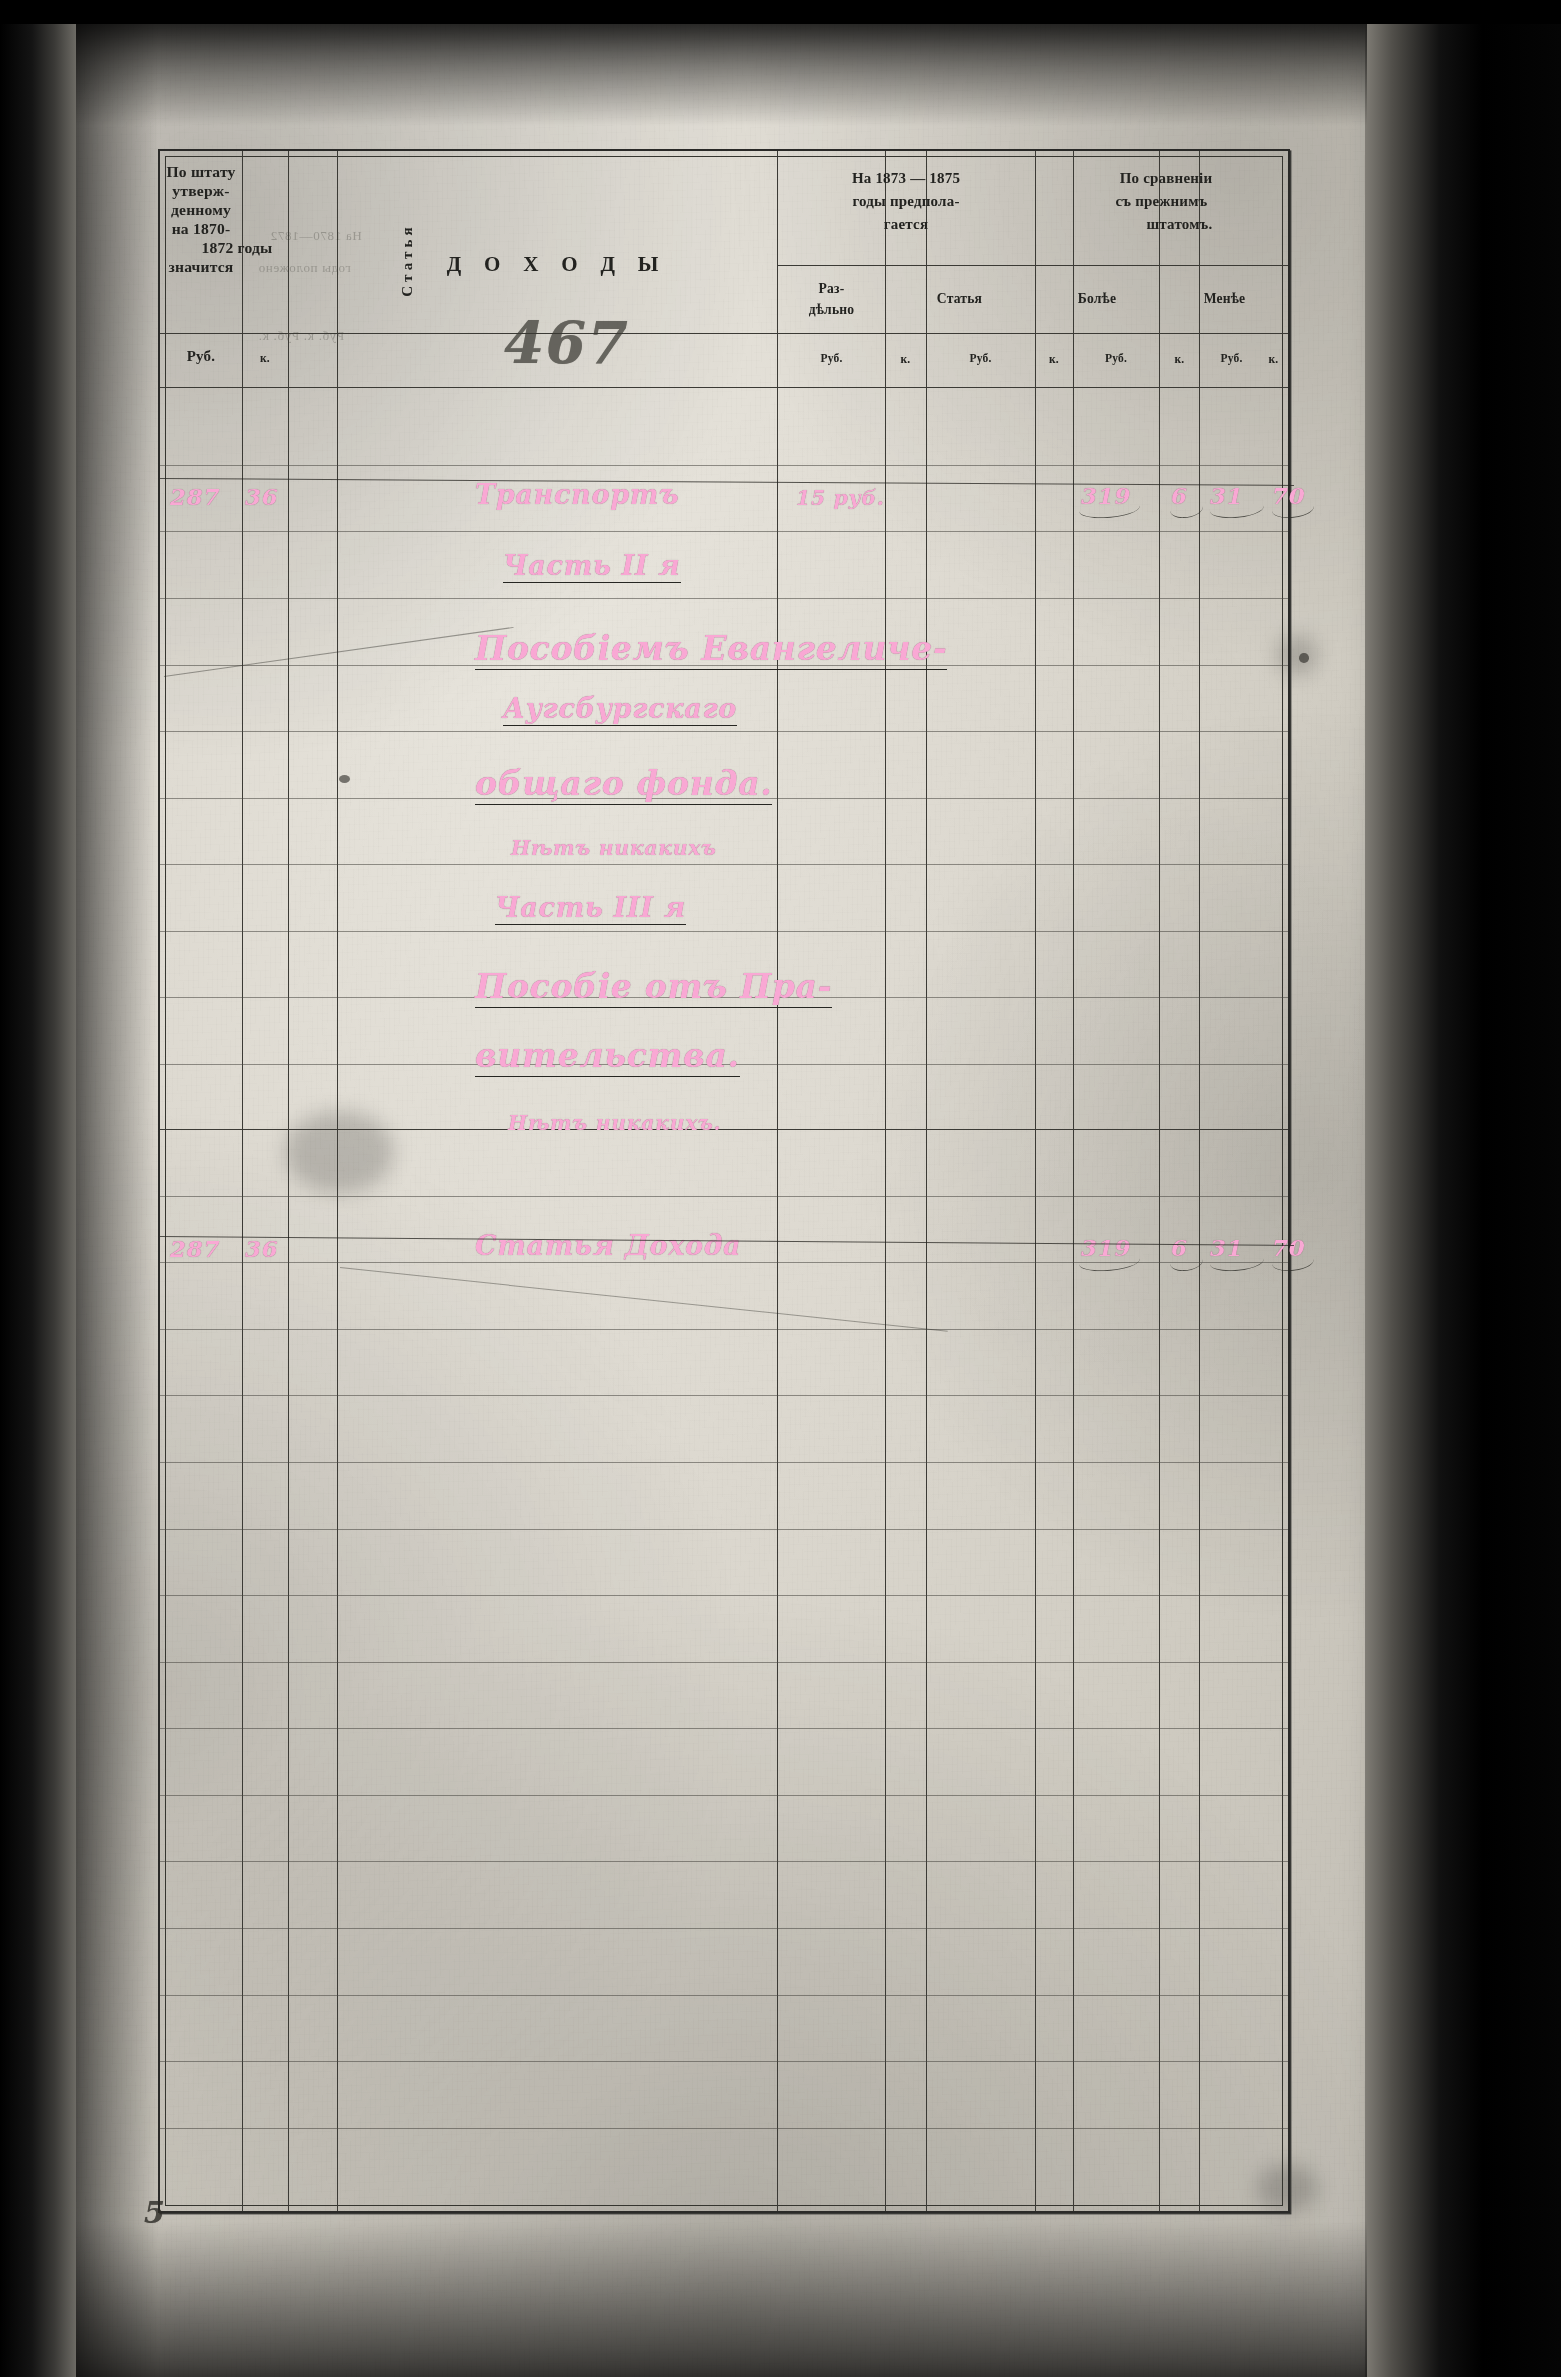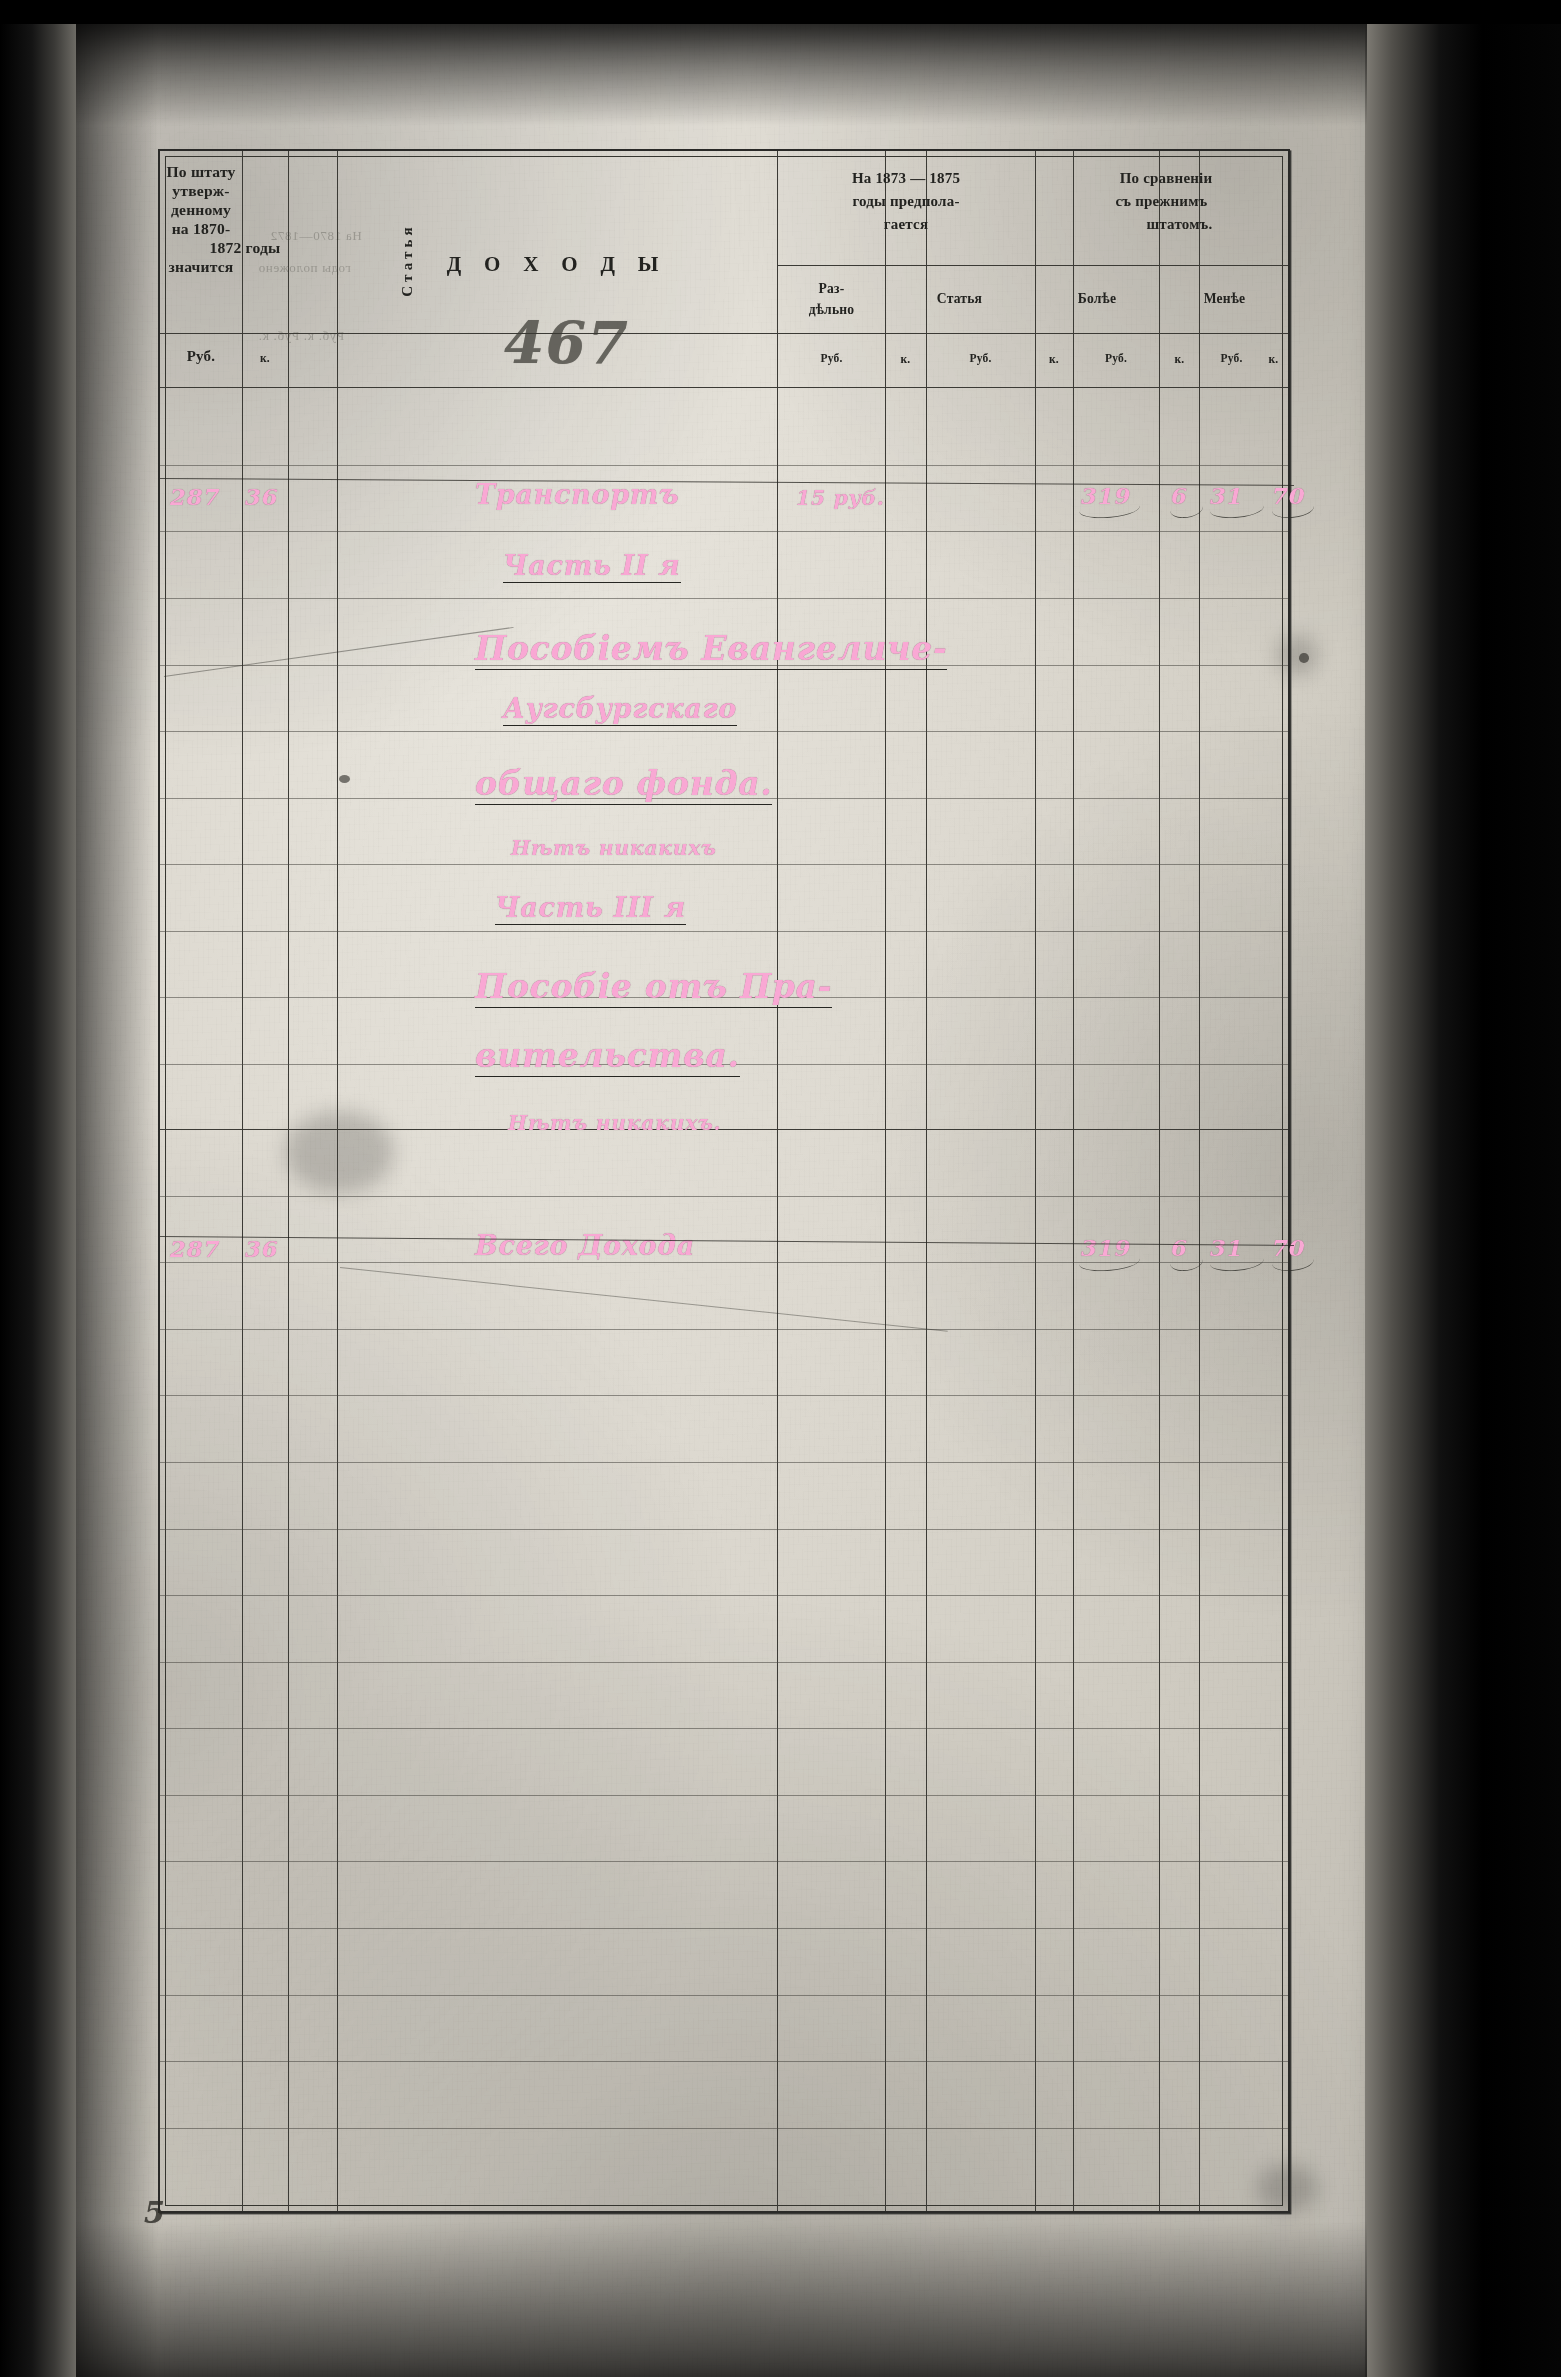--- a/index.html
+++ b/index.html
@@ -284,21 +284,21 @@
     <div class="vline" style="left:1039px;"></div>
 
     <div class="hline" style="top:114px;left:617px;width:511px;"></div>
     <div class="hline" style="top:182px;"></div>
     <div class="hline" style="top:236px;"></div>
 
     <div class="hdr hdr-title-left" style="left:0px;top:12.2px;width:82px;">По штату</div>
     <div class="hdr hdr-title-left" style="left:0px;top:31px;width:82px;">утверж-</div>
     <div class="hdr hdr-title-left" style="left:0px;top:50px;width:82px;">денному</div>
     <div class="hdr hdr-title-left" style="left:0px;top:69px;width:82px;">на 1870-</div>
-    <div class="hdr hdr-title-left" style="left:12px;top:88px;width:82px;padding-left:32px;">1872 годы</div>
+    <div class="hdr hdr-title-left" style="left:4px;top:88px;width:82px;padding-left:32px;">1872 годы</div>
     <div class="hdr hdr-title-left" style="left:0px;top:107px;width:82px;">значится</div>
 
     <div class="hdr hdr-sm" style="left:0px;top:197px;width:82px;">Руб.</div>
     <div class="hdr hdr-tiny" style="left:82px;top:201px;width:46px;">к.</div>
 
     <div class="vert-statya">Статья</div>
 
     <div class="hdr hdr-dohody" style="left:177px;top:102px;width:440px;">Д О Х О Д Ы</div>
 
     <div class="hdr hdr-sm" style="left:617px;top:19px;width:258px;">На 1873 — 1875</div>
@@ -384,21 +384,21 @@
   <div class="hand big underlined" style="left:495px;top:868px;">Часть III я</div>
 
   <div class="hand mid underlined" style="left:475px;top:943px;">Пособіе отъ Пра-</div>
 
   <div class="hand mid underlined" style="left:475px;top:1012px;">вительства.</div>
 
   <div class="hand sm" style="left:508px;top:1087px;">Нѣтъ никакихъ.</div>
 
   <div class="hand num" style="left:170px;top:1211px;">287</div>
   <div class="hand num" style="left:245px;top:1211px;">36</div>
-  <div class="hand big" style="left:475px;top:1206px;">Всего Дохода</div>
+  <div class="hand big" style="left:475px;top:1206px;">Статья Дохода</div>
   <div class="hand num" style="left:1081px;top:1210px;">319</div>
   <div class="hand num" style="left:1171px;top:1210px;">6</div>
   <div class="hand num" style="left:1210px;top:1210px;">31</div>
   <div class="hand num" style="left:1272px;top:1210px;">70</div>
   <div class="flourish" style="left:1079px;top:1228px;width:61px;"></div>
   <div class="flourish" style="left:1170px;top:1228px;width:33px;"></div>
   <div class="flourish" style="left:1210px;top:1228px;width:54px;"></div>
   <div class="flourish" style="left:1272px;top:1228px;width:42px;"></div>
 
   <div class="longstroke" style="left:160px;top:454px;width:1134px;transform:rotate(0.35deg);"></div>

